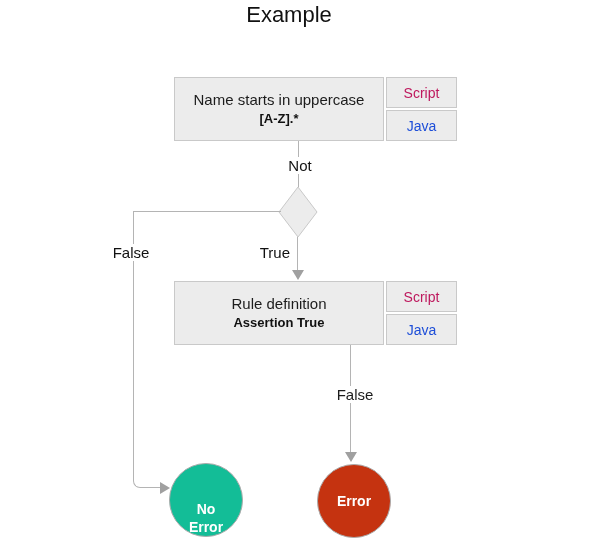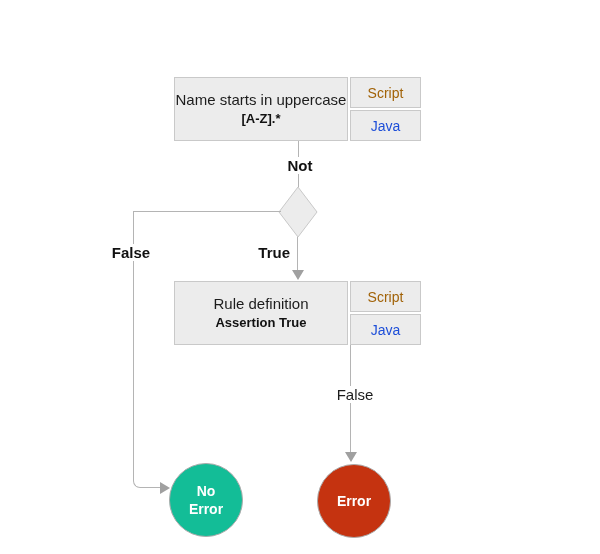--- a/index.html
+++ b/index.html
@@ -23,21 +23,21 @@
     position:absolute;
     display:flex;
     gap:2px;
   }
   .cell{
     background:#ececec;
     border:1px solid #c9c9c9;
     box-sizing:border-box;
   }
   .rule-main{
-    width:174px;
+    width:210px;
     display:flex;
     flex-direction:column;
     align-items:center;
     justify-content:center;
     gap:1px;
   }
   .node-title{
     font-size:15px;
     color:#1c1c1c;
     line-height:18px;
@@ -57,21 +57,21 @@
     gap:2px;
   }
   .tab{
     flex:1;
     display:flex;
     align-items:center;
     justify-content:center;
     font-size:14px;
     cursor:pointer;
   }
-  .tab-script{color:#a16207;}
+  .tab-script{color:#be185d;}
   .tab-java{color:#1d4ed8;}
   
   .line{
     position:absolute;
     background:#b4b4b4;
   }
   .elbow{
     position:absolute;
     border-left:1px solid #b4b4b4;
     border-bottom:1px solid #b4b4b4;
@@ -90,21 +90,21 @@
     position:absolute;
     width:0;height:0;
     border-top:6px solid transparent;
     border-bottom:6px solid transparent;
     border-left:10px solid #a0a0a0;
   }
   
   .edge-label{
     position:absolute;
     font-size:15px;
-    font-weight:bold;
+    font-weight:normal;
     color:#111111;
     background:#ffffff;
     padding:0 3px;
     white-space:nowrap;
   }
   .edge-label.regular{font-weight:400;color:#1c1c1c;}
   .diamond-svg{position:absolute;}
   
   .terminal{
     position:absolute;
@@ -123,20 +123,21 @@
     text-align:center;
   }
   .terminal.ok{background:#13bd97;}
   .terminal.err{background:#c53310;}
 </style>
 </head>
 <body>
 
 <div id="canvas">
 
+  <div class="page-title">Example</div>
 
   <div class="line" style="left:298px;top:141px;width:1px;height:46px;"></div>
   <div class="edge-label" style="left:300px;top:157px;transform:translateX(-50%);">Not</div>
 
   <svg class="diamond-svg" style="left:278px;top:186px;" width="40" height="52">
     <polygon points="20,1 39,26 20,51 1,26" fill="#ececec" stroke="#c9c9c9" stroke-width="1"></polygon>
   </svg>
 
   <div class="line" style="left:133px;top:211px;width:148px;height:1px;"></div>
   <div class="elbow" style="left:133px;top:211px;width:28px;height:277px;"></div>
@@ -166,21 +167,21 @@
     <div class="rule-tabs">
       <div class="cell tab tab-script">Script</div>
       <div class="cell tab tab-java">Java</div>
     </div>
   </div>
 
   <div class="line" style="left:350px;top:345px;width:1px;height:108px;"></div>
   <div class="arrow-down" style="left:345px;top:452px;"></div>
   <div class="edge-label regular" style="left:355px;top:386px;transform:translateX(-50%);">False</div>
 
-  <div class="terminal ok" style="left:169px;top:463px;">
+  <div class="terminal ok" style="left:169px;top:463px;justify-content:flex-end;">
     <div>No</div>
     <div>Error</div>
   </div>
   <div class="terminal err" style="left:317px;top:464px;">
     <div>Error</div>
   </div>
 
 </div>
 
 </body></html>

